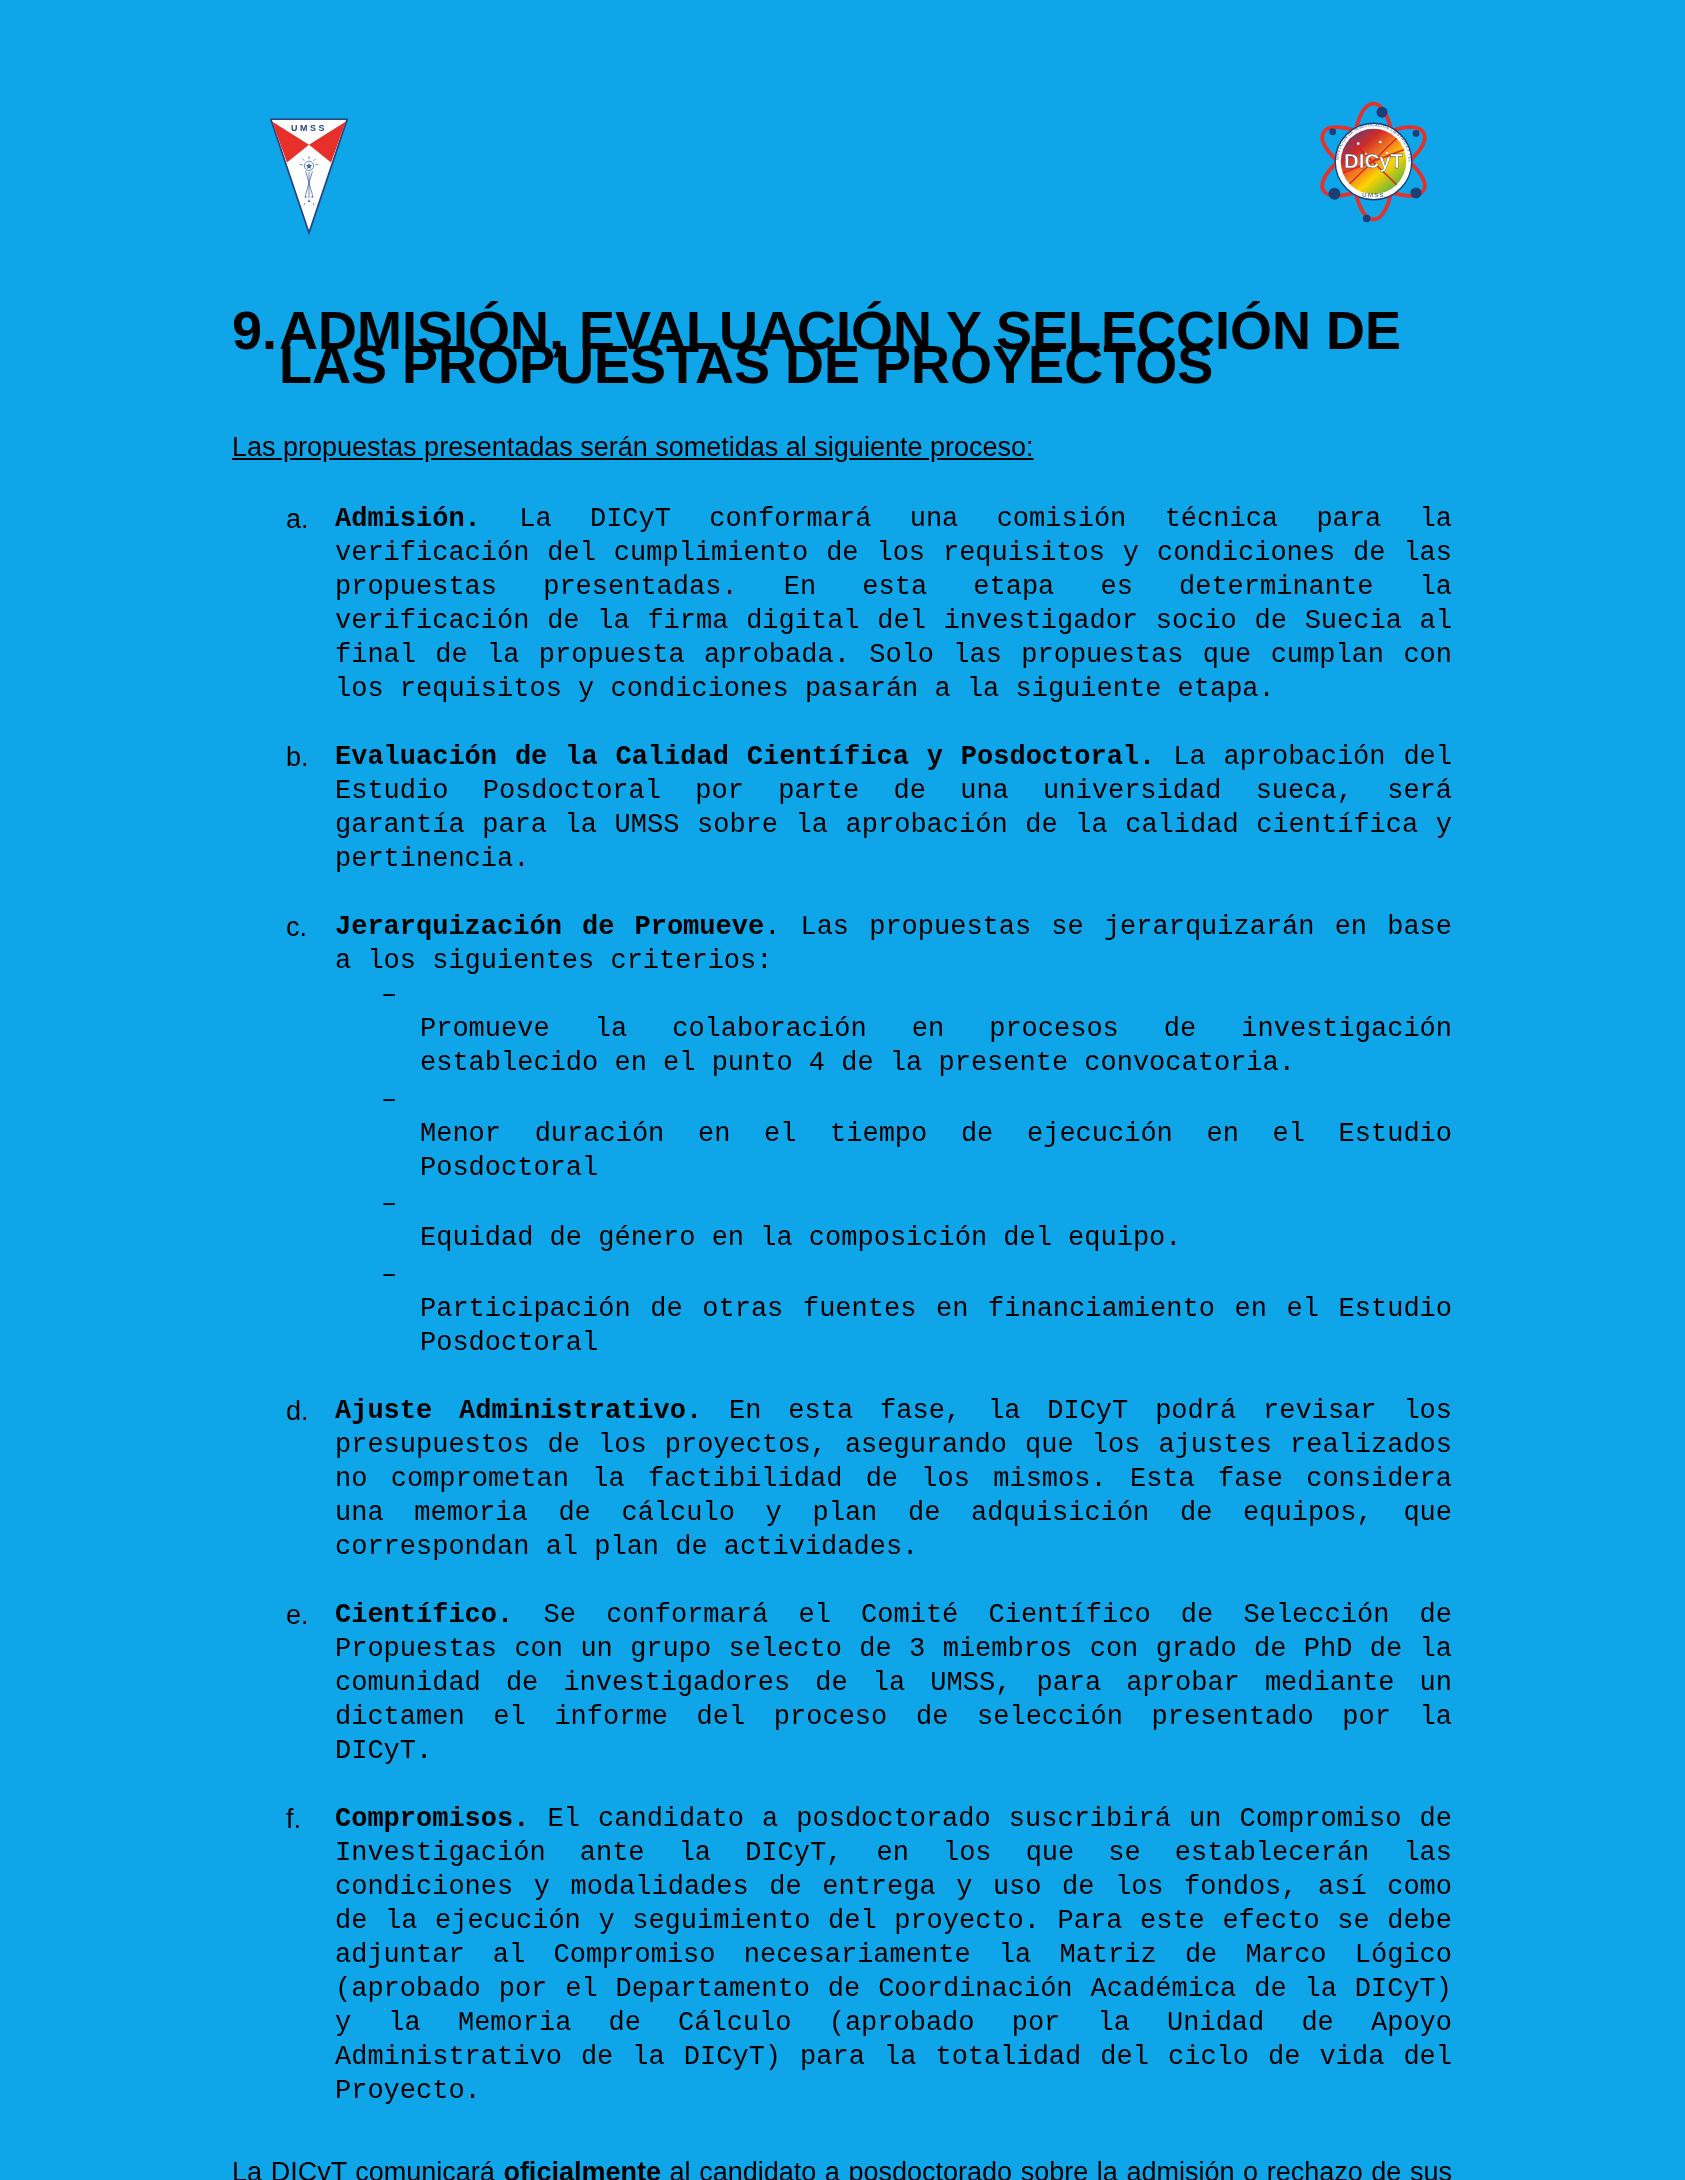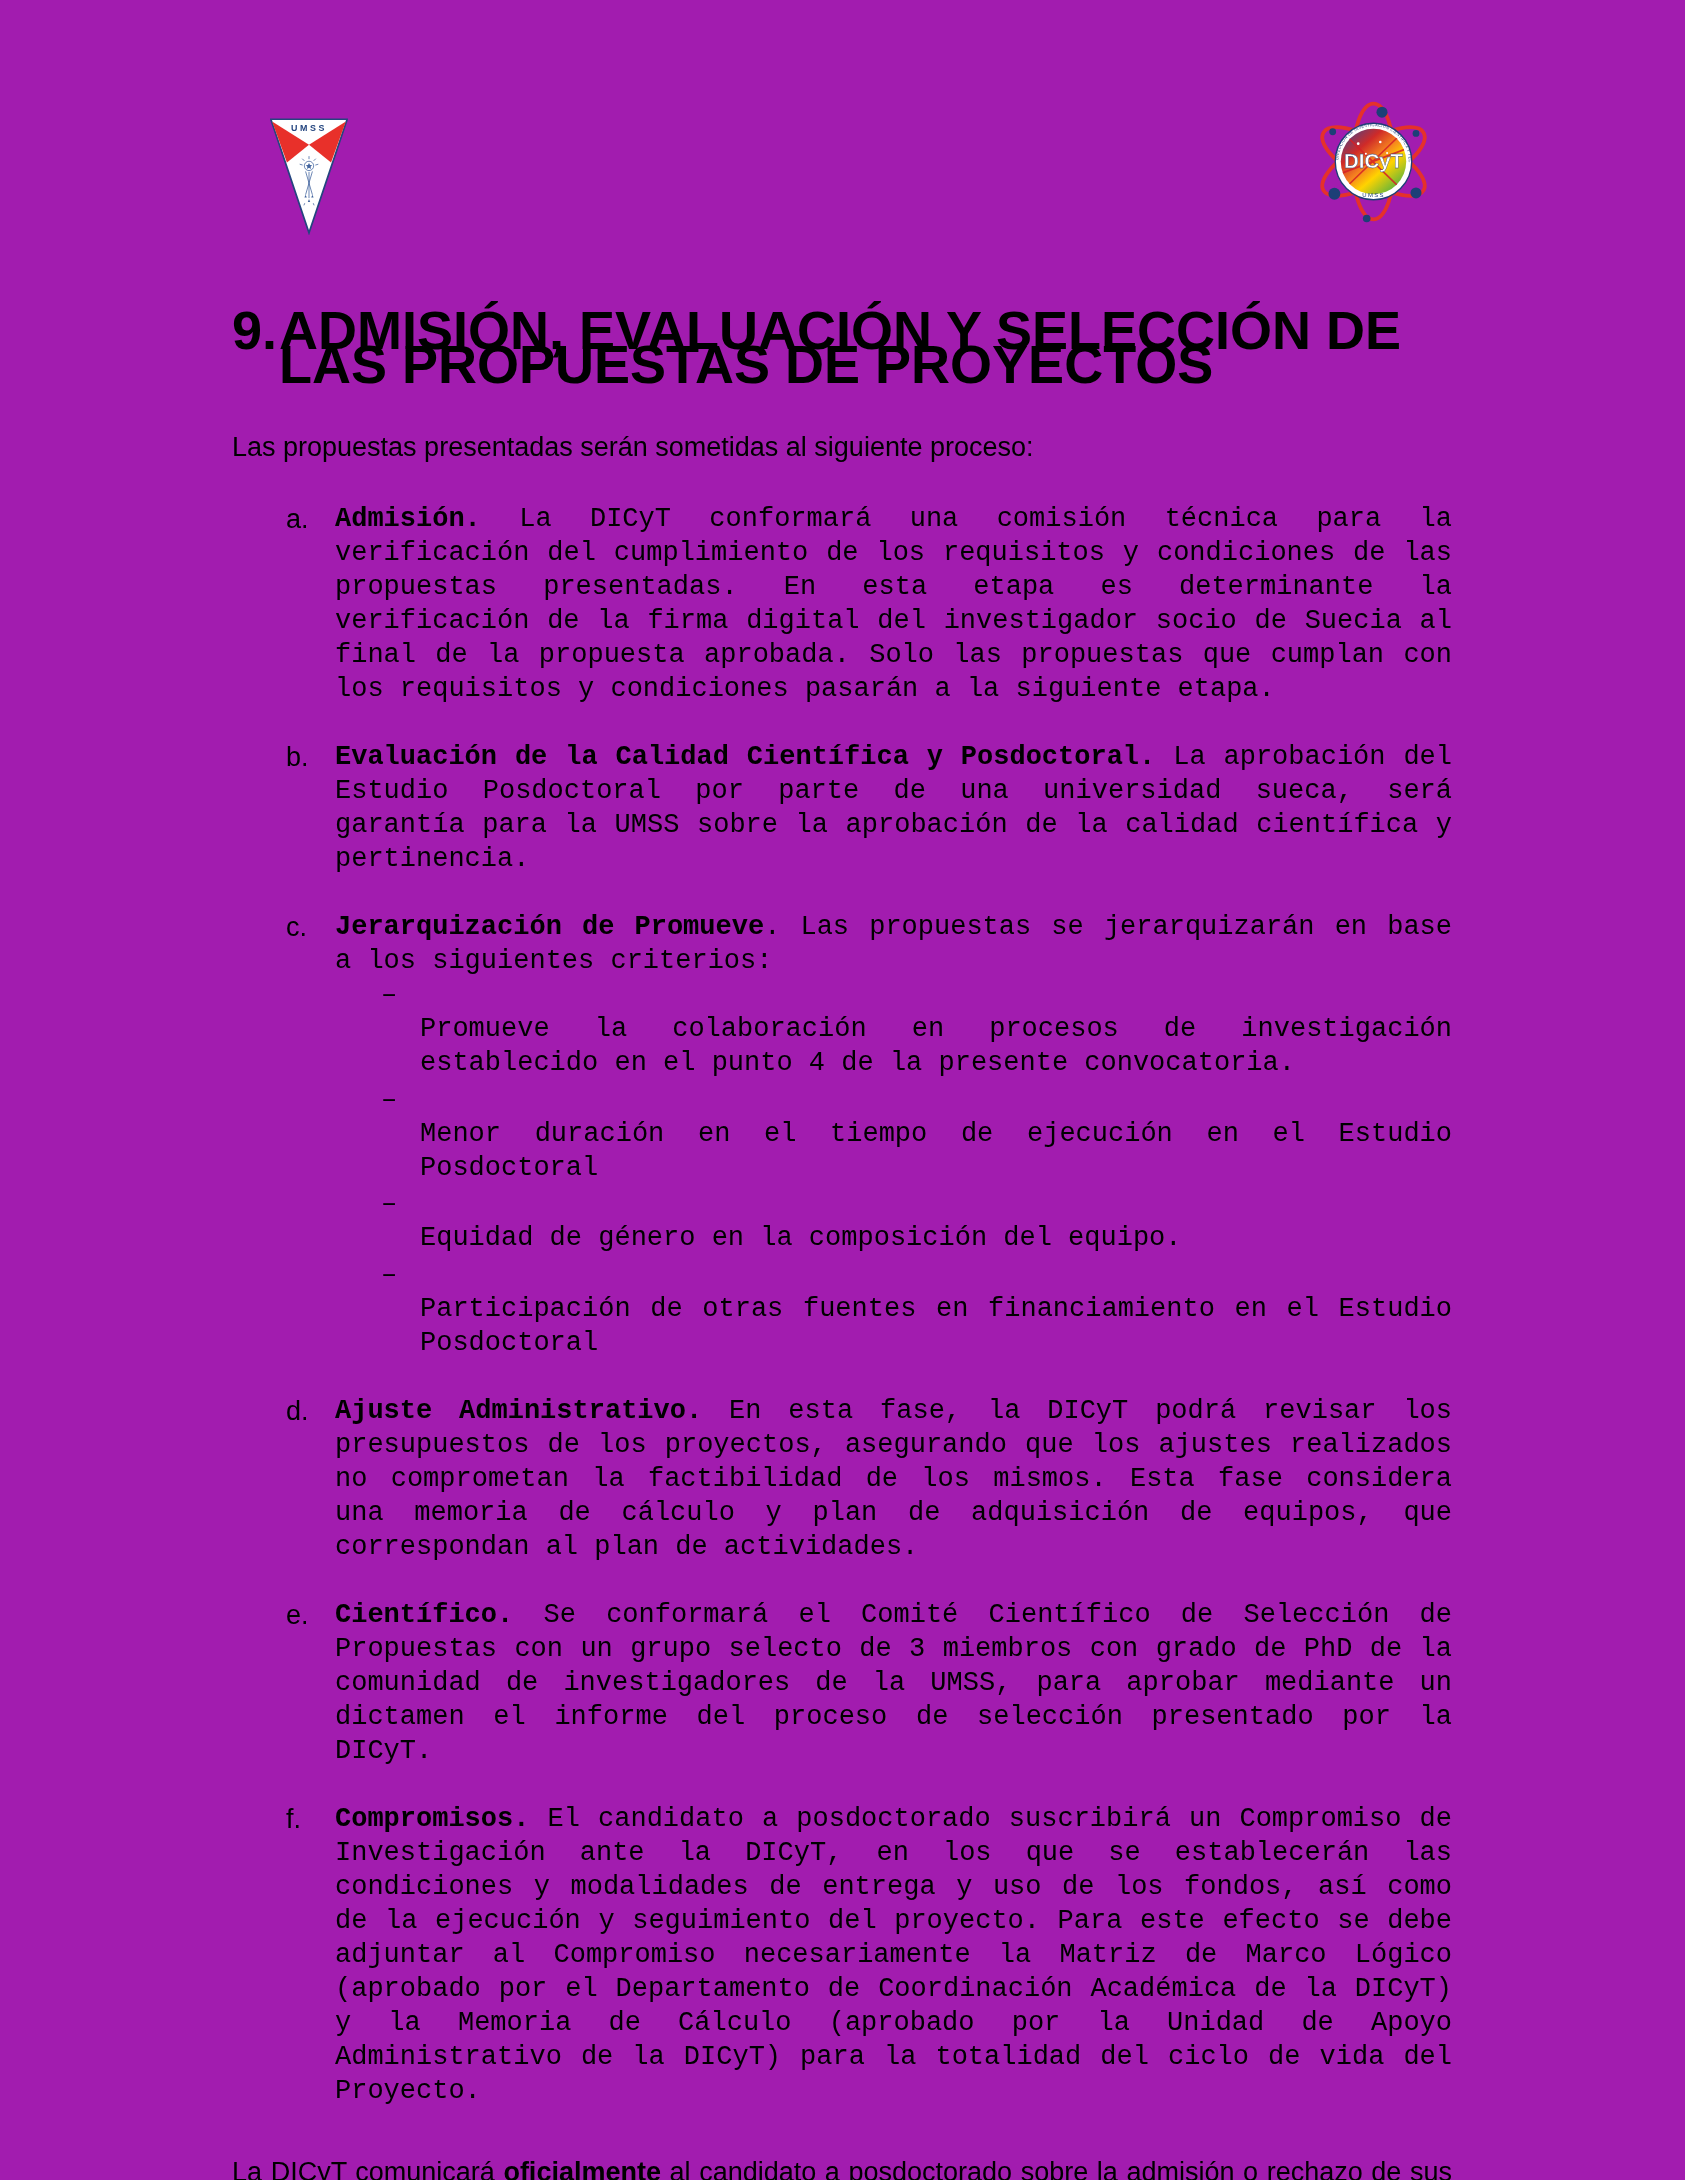--- a/index.html
+++ b/index.html
@@ -1,37 +1,37 @@
 <!DOCTYPE html>
 <html style="font-size:13.6px"><head>
 <meta charset="utf-8">
 <style>
   html,body { margin:0; padding:0; background:#888; }
   .page {
     position:relative;
     width:1686px; height:2181px;
     margin:0 auto;
-    background:#a21caf;
+    background:#0ea5e9;
     font-family:"Liberation Sans", sans-serif;
     color:#000;
     overflow:hidden;
   }
   svg text { font-family:"Liberation Sans", sans-serif; }
 
   .logo-umss  { position:absolute; left:270px; top:118px; width:78px;  height:117px; }
   .logo-dicyt { position:absolute; left:1314px; top:95px; width:119px; height:133px; }
 
   .content {
     position:absolute; left:232px; top:313px; width:1220px;
     font-size:27px; line-height:34px;
     text-align:justify;
   }
   .heading { display:flex; font-weight:bold; margin:0 0 49px 0; text-align:left; }
   .heading .num { flex:none; width:47px; }
-  .intro { margin:4px 0 38px 0; }
+  .intro { margin:4px 0 38px 0;text-decoration:underline; }
 
   ol.items { margin:0; padding:0; list-style:none; }
   .item { display:flex; margin:0 0 34px 0; }
   .item:last-child { margin-bottom:47px; }
   .item .letter { flex:none; width:49px; margin-left:54px; }
   .item .body { flex:1 1 auto; min-width:0; text-align:justify;font-family:Liberation Mono, monospace; }
 
   ul.bullets { margin:0; padding:0; list-style:none; }
   .bullet { display:flex; }
   .bullet + .bullet { margin-top:2.6px; }

